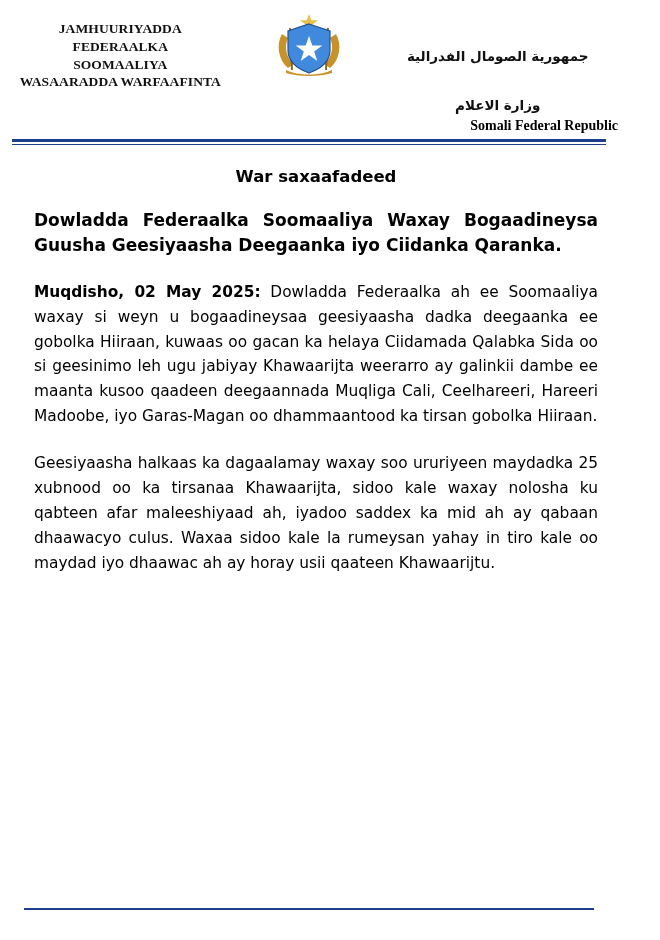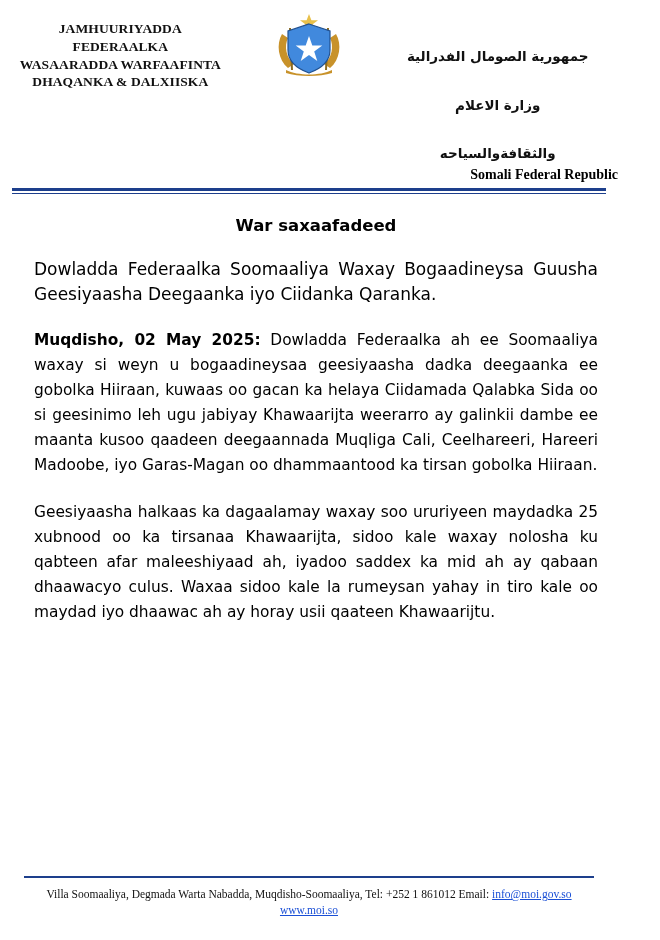--- a/index.html
+++ b/index.html
@@ -112,21 +112,21 @@
   .doc-label {
     text-align: center;
     font-family: "DejaVu Sans", sans-serif;
     font-weight: bold;
     font-size: 16.5px;
     color: #000;
     margin-bottom: 22px;
   }
   .headline {
     font-family: "DejaVu Sans", sans-serif;
-    font-weight: normal;
+    font-weight: bold;
     font-size: 17px;
     line-height: 1.45;
     text-align: justify;
     text-align-last: left;
     margin-bottom: 22px;
   }
   .para {
     font-family: "DejaVu Sans", sans-serif;
     font-size: 15.4px;
     line-height: 1.62;
@@ -167,22 +167,22 @@
 </style>
 </head>
 <body>
 
 <div class="page">
 
   <div class="header">
 
     <div class="header-col left">
       <div class="header-line">JAMHUURIYADDA FEDERAALKA</div>
+      <div class="header-line">SOOMAALIYA</div>
       <div class="header-line">WASAARADDA WARFAAFINTA</div>
-      <div class="header-line">DHAQANKA &amp; DALXIISKA</div>
     </div>
 
     <div class="header-center">
       <div class="emblem">
         <svg viewBox="0 0 74 62" width="74" height="62" aria-hidden="true">
 
           <path d="M10 20 C4 30 6 46 16 54 L22 50 C14 44 12 32 16 24 Z" fill="#c8922a"></path>
           <path d="M64 20 C70 30 68 46 58 54 L52 50 C60 44 62 32 58 24 Z" fill="#c8922a"></path>
 
           <path d="M18 14 L20 56" stroke="#8a6a20" stroke-width="2" fill="none"></path>
@@ -195,21 +195,20 @@
           <polygon points="37,22 40.3,31.5 50.3,31.5 42.2,37.4 45.3,47 37,41.1 28.7,47 31.8,37.4 23.7,31.5 33.7,31.5" fill="#ffffff"></polygon>
 
           <path d="M14 56 C26 62 48 62 60 56 L60 59 C48 63 26 63 14 59 Z" fill="#c8922a"></path>
         </svg>
       </div>
     </div>
 
     <div class="header-col right">
       <div class="header-line ar">جمهورية الصومال الفدرالية</div>
       <div class="header-line ar">وزارة الاعلام</div>
-      <div class="header-line ar">والثقافةوالسياحه</div>
     </div>
   </div>
 
   <div class="center-titles">
     <div class="country-name">Somali Federal Republic</div>
   </div>
 
   <div class="rules">
     <div class="rule-thick"></div>
     <div class="rule-thin"></div>
@@ -225,20 +224,15 @@
       <span class="dateline">Muqdisho, 02 May 2025:</span><span> Dowladda Federaalka ah ee Soomaaliya waxay si weyn u bogaadineysaa geesiyaasha dadka deegaanka ee gobolka Hiiraan, kuwaas oo gacan ka helaya Ciidamada Qalabka Sida oo si  geesinimo leh ugu jabiyay Khawaarijta weerarro ay galinkii dambe ee maanta kusoo qaadeen deegaannada Muqliga Cali, Ceelhareeri, Hareeri Madoobe, iyo Garas-Magan oo dhammaantood ka tirsan gobolka Hiiraan.</span>
     </p>
 
 
     <p class="para">Geesiyaasha halkaas ka dagaalamay waxay soo ururiyeen maydadka 25 xubnood oo ka tirsanaa Khawaarijta, sidoo kale waxay nolosha ku qabteen afar  maleeshiyaad ah, iyadoo saddex ka mid ah ay qabaan dhaawacyo culus. Waxaa sidoo kale la rumeysan yahay in tiro kale oo maydad iyo dhaawac ah ay horay usii qaateen Khawaarijtu.</p>
 
   </div>
 
   <div class="footer">
     <div class="footer-rule"></div>
-    <div class="footer-text">
-      <span>Villa Soomaaliya, Degmada Warta Nabadda, Muqdisho-Soomaaliya, Tel: +252 1 861012 Email:</span>
-      <a class="footer-link" href="#">info@moi.gov.so</a>
-      <a class="footer-link" href="#">www.moi.so</a>
-    </div>
   </div>
 
 </div>
 
 </body></html>

